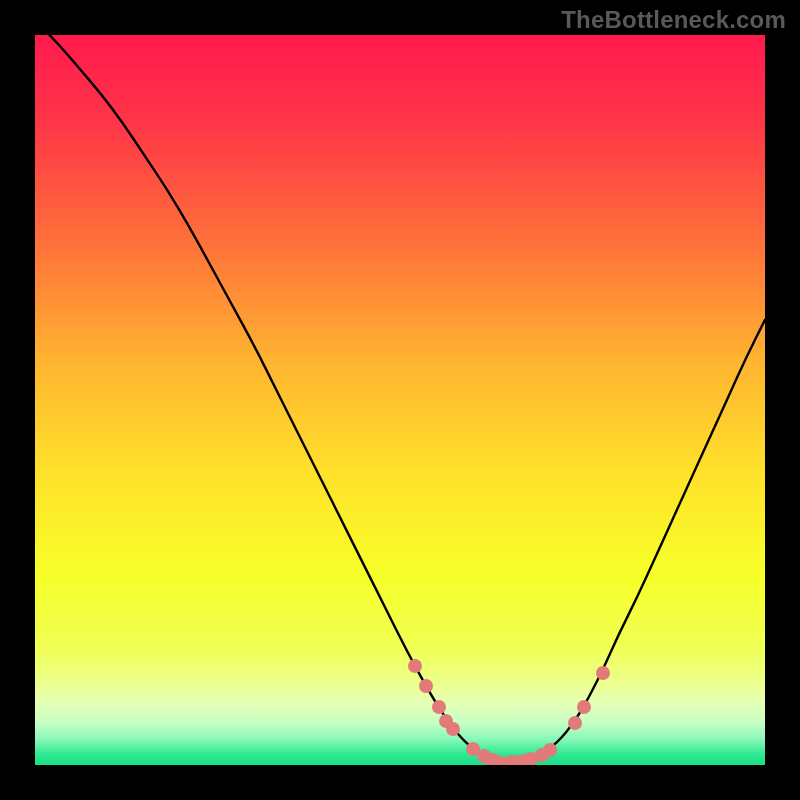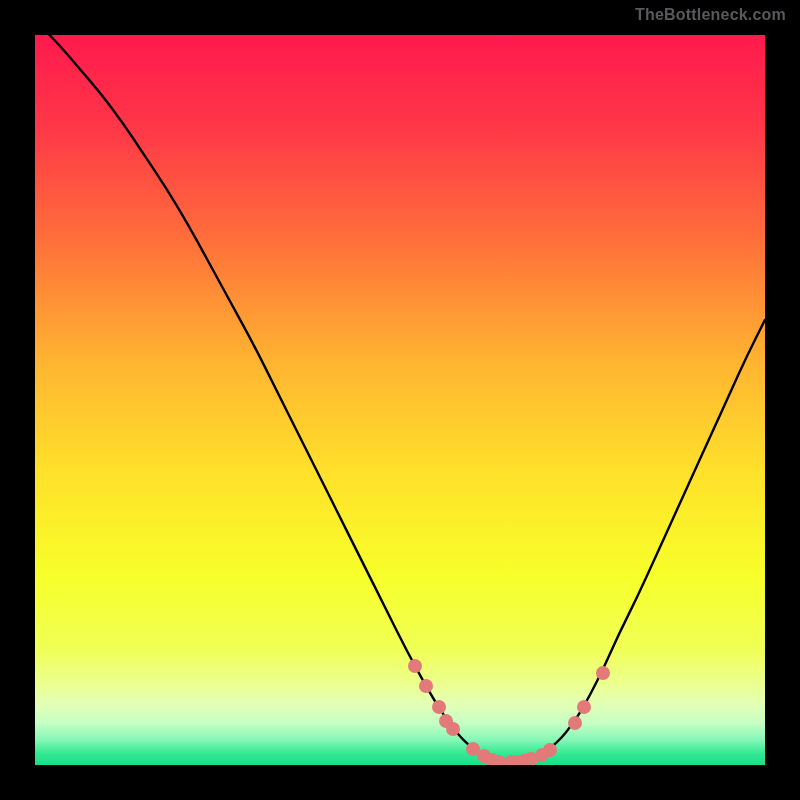--- a/index.html
+++ b/index.html
@@ -8,21 +8,21 @@
     position: relative;
     width: 800px;
     height: 800px;
     background: #000;
   }
   .watermark {
     position: absolute;
     top: 6px;
     right: 14px;
     font-family: Arial, Helvetica, sans-serif;
-    font-size: 16px;
+    font-size: 24px;
     font-weight: 600;
     color: #58595b;
     letter-spacing: 0.2px;
   }
   .plot {
     position: absolute;
     left: 35px;
     top: 35px;
     width: 730px;
     height: 730px;

